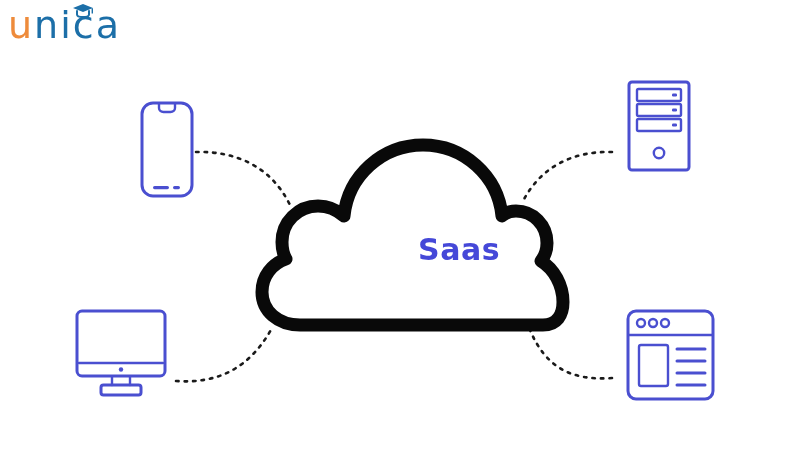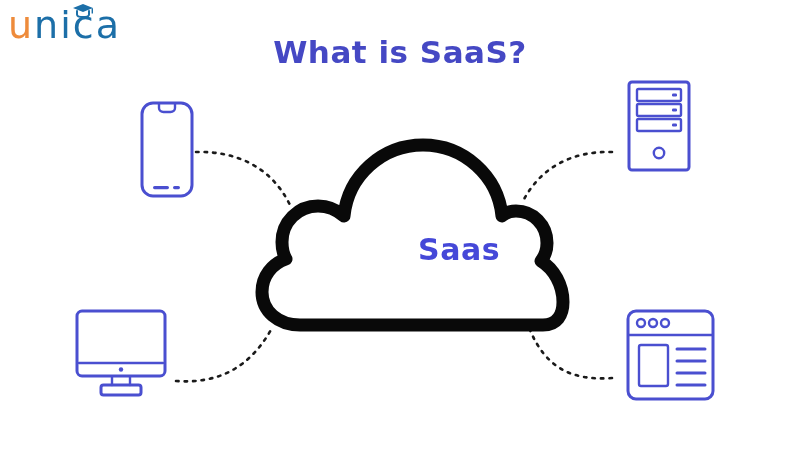--- a/index.html
+++ b/index.html
@@ -123,21 +123,20 @@
 
   <div id="logo">
     <div class="logo-text"><span class="logo-u">u</span><span class="logo-rest">nica</span></div>
     <svg class="cap" viewBox="0 0 22 16">
       <path d="M11 1 L21 5 L11 9 L1 5 Z" fill="#1C6FA8"></path>
       <path d="M5 7.2 L5 11.5 C5 13 8 14 11 14 C14 14 17 13 17 11.5 L17 7.2" fill="none" stroke="#1C6FA8" stroke-width="2"></path>
       <line x1="20.3" y1="5.3" x2="20.3" y2="10.5" stroke="#1C6FA8" stroke-width="1.4"></line>
     </svg>
   </div>
 
-  <div id="title">What is SaaS?</div>
 
   <svg id="art" viewBox="0 0 800 450">
 
     <g>
       <path class="connector" d="M196,152 C238,151 272,168 290,205"></path>
       <path class="connector" d="M612,152 C572,151 540,167 522,203"></path>
       <path class="connector" d="M176,381 C218,384 250,368 272,328"></path>
       <path class="connector" d="M612,378 C572,381 546,368 530,330"></path>
     </g>
 

